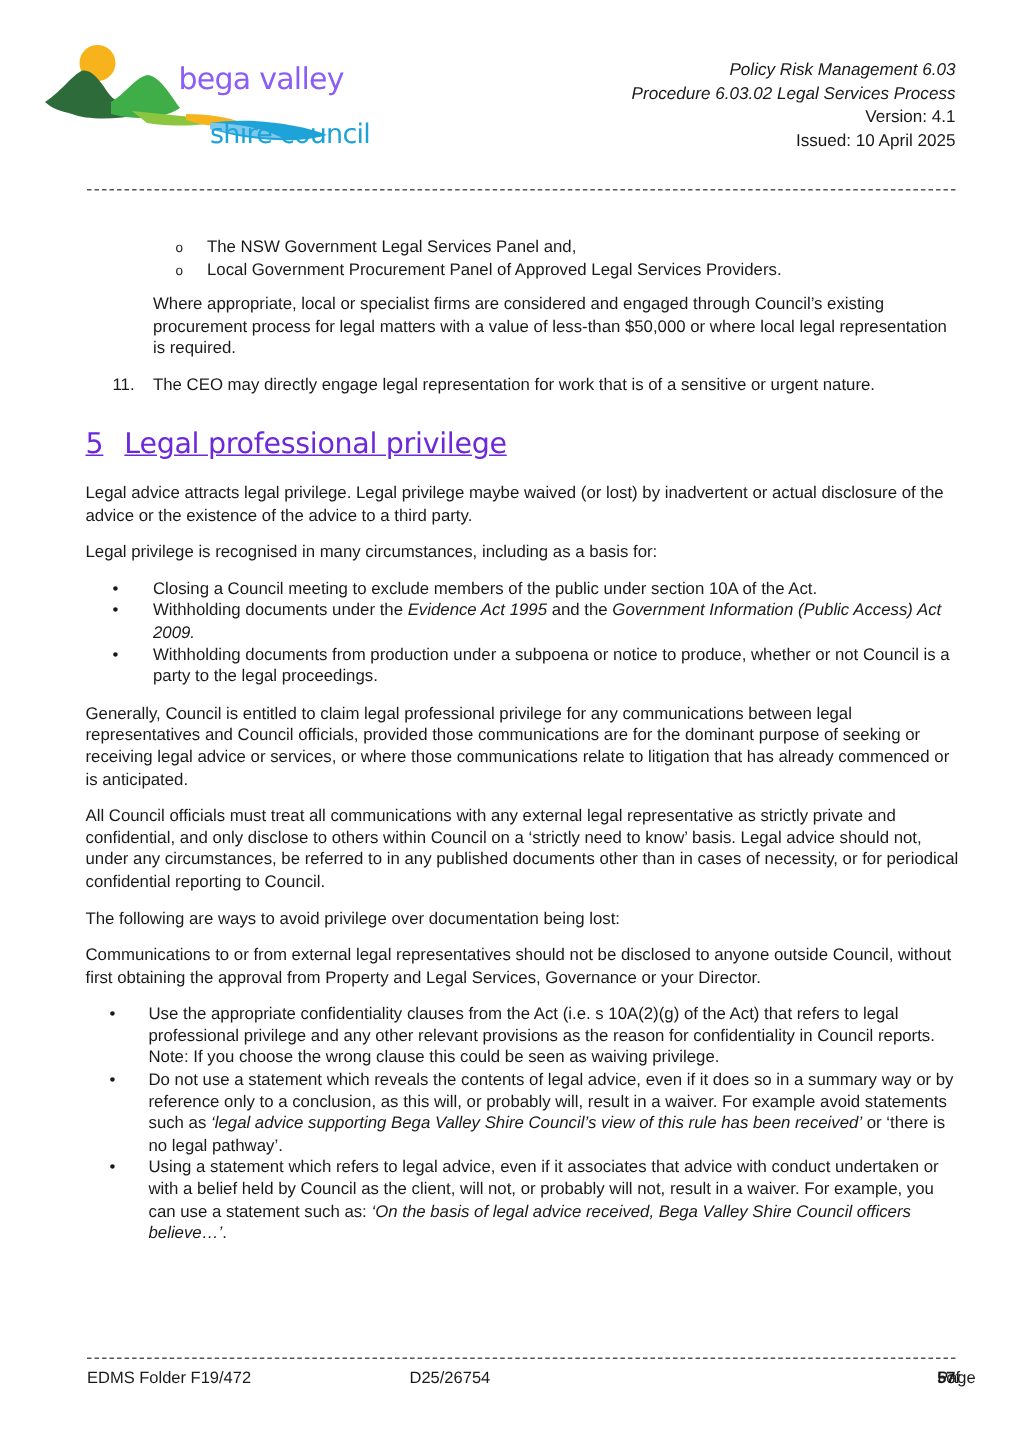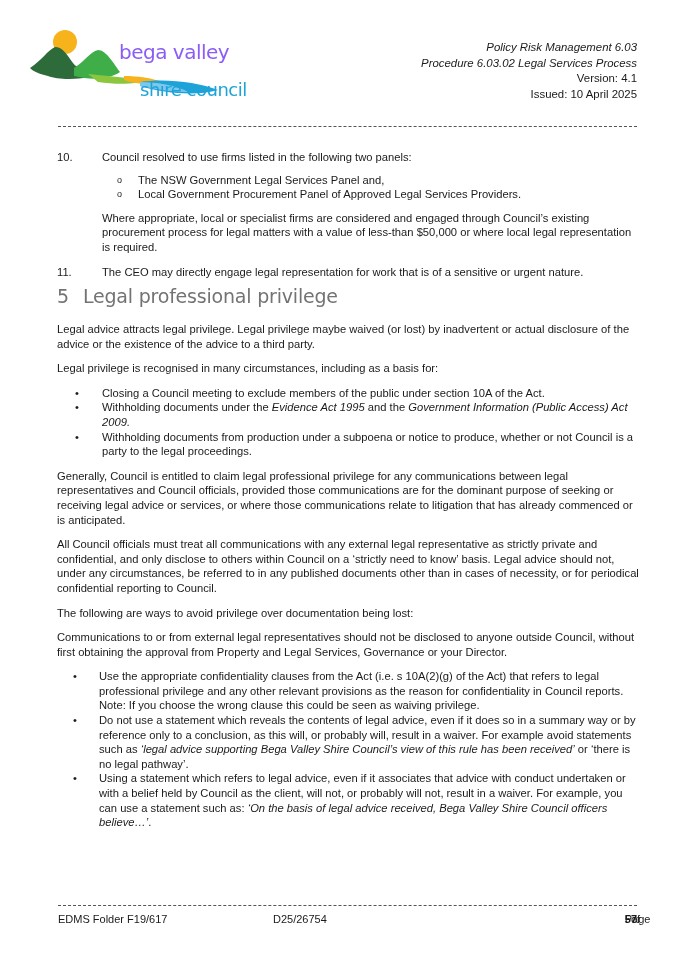--- a/index.html
+++ b/index.html
@@ -21,21 +21,21 @@
   .rule.bottom { top: 905px; }
 
   .content { position: absolute; left: 57px; top: 150px; width: 582px; }
   .num-item { position: relative; padding-left: 23px; margin: 0; }
   .num-item .num { position: absolute; left: 22px; }
   .sub-list { margin: 8px 0 0 0; padding: 0; list-style: none; }
   .sub-list li { position: relative; padding-left: 81px; margin: 0; }
   .sub-list li .mark { position: absolute; left: 60px; top: 0; font-size: 9px; }
   .indent-para { padding-left: 45px; margin: 9px 0 0 0; }
 
-  .h5 { position: absolute; left: 57px; top: 284px; font-family: "DejaVu Sans", sans-serif; font-size: 19px; color: #737373; letter-spacing: -0.2px; line-height: 24px; font-weight: normal; margin: 0; }
+  .h5 { position: absolute; left: 57px; top: 284px; font-family: "DejaVu Sans", sans-serif; font-size: 19px; color: #6d28d9; letter-spacing: -0.2px; line-height: 24px; font-weight: normal; margin: 0; text-decoration: underline; }
   .h5 .hnum { margin-right: 14px; }
 
   p { margin: 0; }
   .para { margin-top: 10px; }
   .blk { position: absolute; left: 57px; width: 585px; }
 
   .bullets { list-style: none; margin: 10px 0 0 0; padding: 0; }
   .bullets li { position: relative; padding-left: 45px; }
   .bullets li .dot { position: absolute; left: 18px; top: 0; }
 
@@ -71,31 +71,27 @@
 <div class="header-meta">
   <div class="it">Policy Risk Management 6.03</div>
   <div class="it">Procedure 6.03.02 Legal Services Process</div>
   <div>Version: 4.1</div>
   <div>Issued: 10 April 2025</div>
 </div>
 
 <div class="rule top"></div>
 
 <div class="content">
-  <div class="num-item">
-    <span class="num" style="left:22px;position:absolute;margin-left:-22px;">10.</span>
-    <span style="margin-left:22px;">Council resolved to use firms listed in the following two panels:</span>
-  </div>
   <ul class="sub-list">
     <li><span class="mark">o</span><span>The NSW Government Legal Services Panel and,</span></li>
     <li><span class="mark">o</span><span>Local Government Procurement Panel of Approved Legal Services Providers.</span></li>
   </ul>
   <p class="indent-para">Where appropriate, local or specialist firms are considered and engaged through Council’s existing procurement process for legal matters with a value of less-than $50,000 or where local legal representation is required.</p>
   <div class="num-item" style="margin-top:10px;">
-    <span class="num" style="position:absolute;left:22px;margin-left:-22px;">11.</span>
+    <span class="num" style="position:absolute;left:40px;margin-left:-22px;">11.</span>
     <span style="margin-left:22px;display:block;">The CEO may directly engage legal representation for work that is of a sensitive or urgent nature.</span>
   </div>
 </div>
 
 <h2 class="h5">
   <span class="hnum">5</span><span>Legal professional privilege</span>
 </h2>
 
 <div class="blk" style="top:322px;">
   <p>Legal advice attracts legal privilege. Legal privilege maybe waived (or lost) by inadvertent or actual disclosure of the advice or the existence of the advice to a third party.</p>
@@ -112,16 +108,16 @@
   <ul class="bullets2" style="margin-top:10px;">
     <li><span class="dot">•</span><span>Use the appropriate confidentiality clauses from the Act (i.e. s 10A(2)(g) of the Act) that refers to legal professional privilege and any other relevant provisions as the reason for confidentiality in Council reports. Note: If you choose the wrong clause this could be seen as waiving privilege.</span></li>
     <li><span class="dot">•</span><span>Do not use a statement which reveals the contents of legal advice, even if it does so in a summary way or by reference only to a conclusion, as this will, or probably will, result in a waiver. For example avoid statements such as </span><i>‘legal advice supporting Bega Valley Shire Council’s view of this rule has been received’</i><span> or ‘there is no legal pathway’.</span></li>
     <li><span class="dot">•</span><span>Using a statement which refers to legal advice, even if it associates that advice with conduct undertaken or with a belief held by Council as the client, will not, or probably will not, result in a waiver. For example, you can use a statement such as: </span><i>‘On the basis of legal advice received, Bega Valley Shire Council officers believe…’</i><span>.</span></li>
   </ul>
 </div>
 
 <div class="rule bottom"></div>
 
 <div class="footer">
-  <span class="f-left">EDMS Folder F19/617</span>
+  <span class="f-left">EDMS Folder F19/472</span>
   <span class="f-mid">D25/26754</span>
   <span class="f-right"><span>Page </span><b>5</b><span> of </span><b>7</b></span>
 </div>
 
 </body></html>

